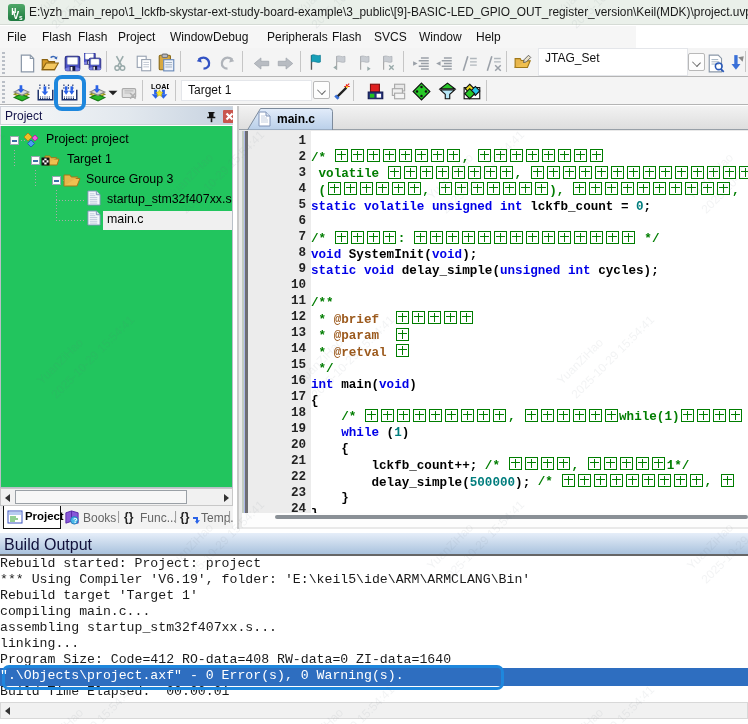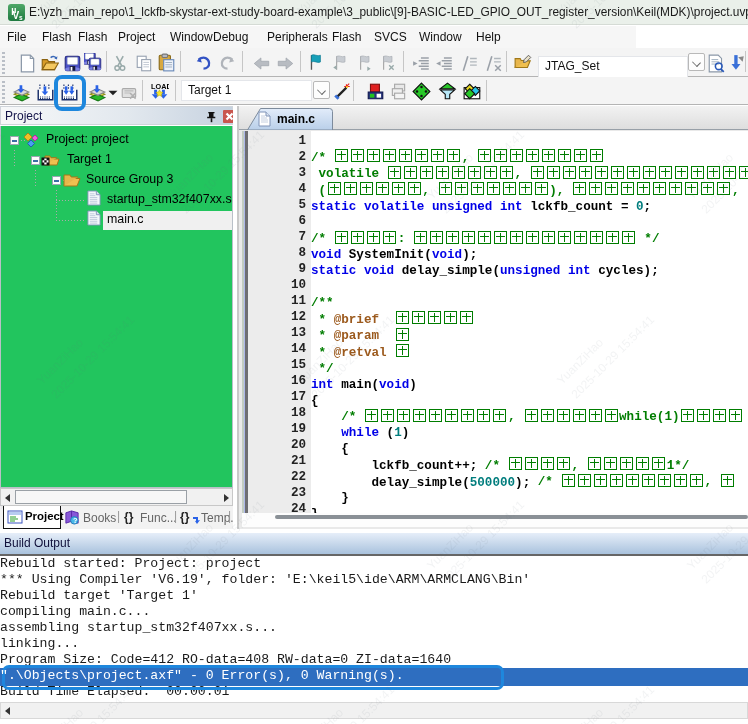--- a/index.html
+++ b/index.html
@@ -49,21 +49,21 @@
 #lns{position:absolute;left:6px;top:2px;width:58px;font:bold 12.6px "Liberation Mono",monospace;color:#222;text-align:right;line-height:16px}
 #code{position:absolute;left:69px;top:2px;width:436px;font:bold 12.6px "Liberation Mono",monospace;color:#000;line-height:16px;white-space:pre}
 #escroll{position:absolute;left:3px;top:407px;width:506px;height:14px;background:#fdfdfd}
 #esthumb{position:absolute;left:33px;top:2px;width:473px;height:4px;background:#8a9096;border-radius:2px}
 
 .k{color:#0000e8}.cm{color:#007d00}.nm{color:#007d7d}.dx{color:#9c5a1d}
 i{display:inline-block;width:13px;height:13px;border:1px solid;margin:0 1.5px;vertical-align:-1.5px;position:relative}
 i:before{content:"";position:absolute;left:1px;right:1px;top:4px;border-top:1px solid}
 i:after{content:"";position:absolute;left:5px;top:1px;bottom:1px;border-left:1px solid}
 
-#bcap{left:0;top:532px;width:748px;height:22px;background:linear-gradient(#e6eef9,#a9c2dd);border-top:1px solid #fff;font-size:12px;color:#10103a}
+#bcap{left:0;top:532px;width:748px;height:22px;background:linear-gradient(#e6eef9,#a9c2dd);border-top:1px solid #fff;font-size:16px;color:#10103a}
 #bcap .t{position:absolute;left:4px;top:3px}
 #bout{left:0;top:554px;width:748px;height:148px;background:#fff;border-top:2px solid #666;font:13.2px "Liberation Mono",monospace;color:#1a1a1a;line-height:16px;white-space:pre;overflow:hidden}
 #bsel{position:absolute;left:0;top:112px;width:748px;height:18px;background:#2e6ec0;color:#fff}
 #bscroll{left:0;top:702px;width:748px;height:17px;background:#f1f1f1;border:1px solid #d8d8d8}
 
 .wm{position:absolute;font-size:12px;color:rgba(110,115,125,0.085);transform:rotate(-45deg);white-space:pre;line-height:20px;z-index:50;pointer-events:none}
 </style></head>
 <body>
 <div class="abs" id="title">
  <svg id="uvicon" viewBox="0 0 17 17">
@@ -198,21 +198,21 @@
       <path d="M7 2L3 15" stroke="#9aa0a8" stroke-width="1.4"></path>
       <path d="M9 4h6M9 7h6" stroke="#b0b6bc" stroke-width="1.2"></path>
       <path d="M10 10l5 5M15 10l-5 5" stroke="#9aa0a8" stroke-width="1.3"></path>
     </svg>
     <div class="tsep" style="left:506px"></div>
     <svg class="ticon" style="left:514px;top:5px" viewBox="0 0 17 17">
       <path d="M1 13l2.5-6h11L12 13z" fill="#f0c050" stroke="#a07818"></path>
       <path d="M1 13V5h4.5l1 1.7h5" fill="#e8b64c" stroke="#a07818"></path>
       <path d="M9 6l4-4 2 2-4 4-2.5.5z" fill="#e8e0c8" stroke="#555" stroke-width=".8"></path>
     </svg>
-    <div class="combo" style="left:538px;top:8px;width:150px;height:28px">
+    <div class="combo" style="left:538px;top:0;width:150px;height:28px">
       <b>JTAG_Set</b>
     </div>
     <div class="cbtn" style="left:688px;top:5px"></div>
     <svg class="ticon" style="left:707px;top:6px" viewBox="0 0 17 17">
       <path d="M2 1h8l3 3v12H2z" fill="#fff" stroke="#8a97a8"></path>
       <path d="M4 5h6M4 7h7M4 9h7" stroke="#9ab" stroke-width=".8"></path>
       <circle cx="10.5" cy="11" r="3" fill="none" stroke="#2858b8" stroke-width="1.4"></circle>
       <path d="M12.5 13.5l2.5 2.5" stroke="#2858b8" stroke-width="1.6"></path>
     </svg>
     <svg class="ticon" style="left:727px;top:6px" viewBox="0 0 17 17">

